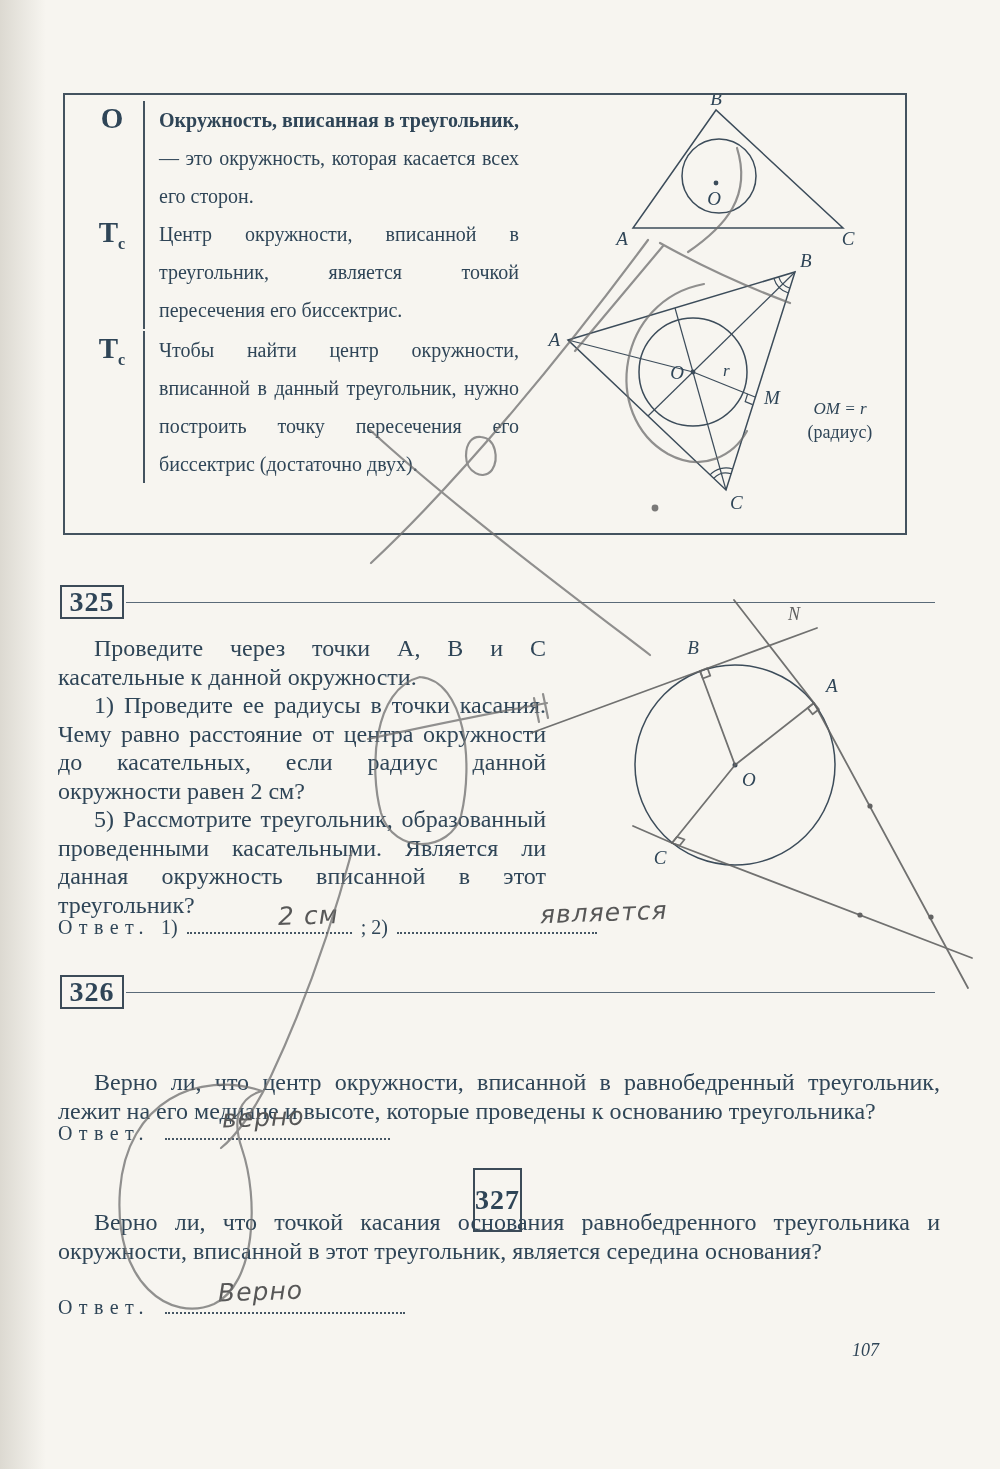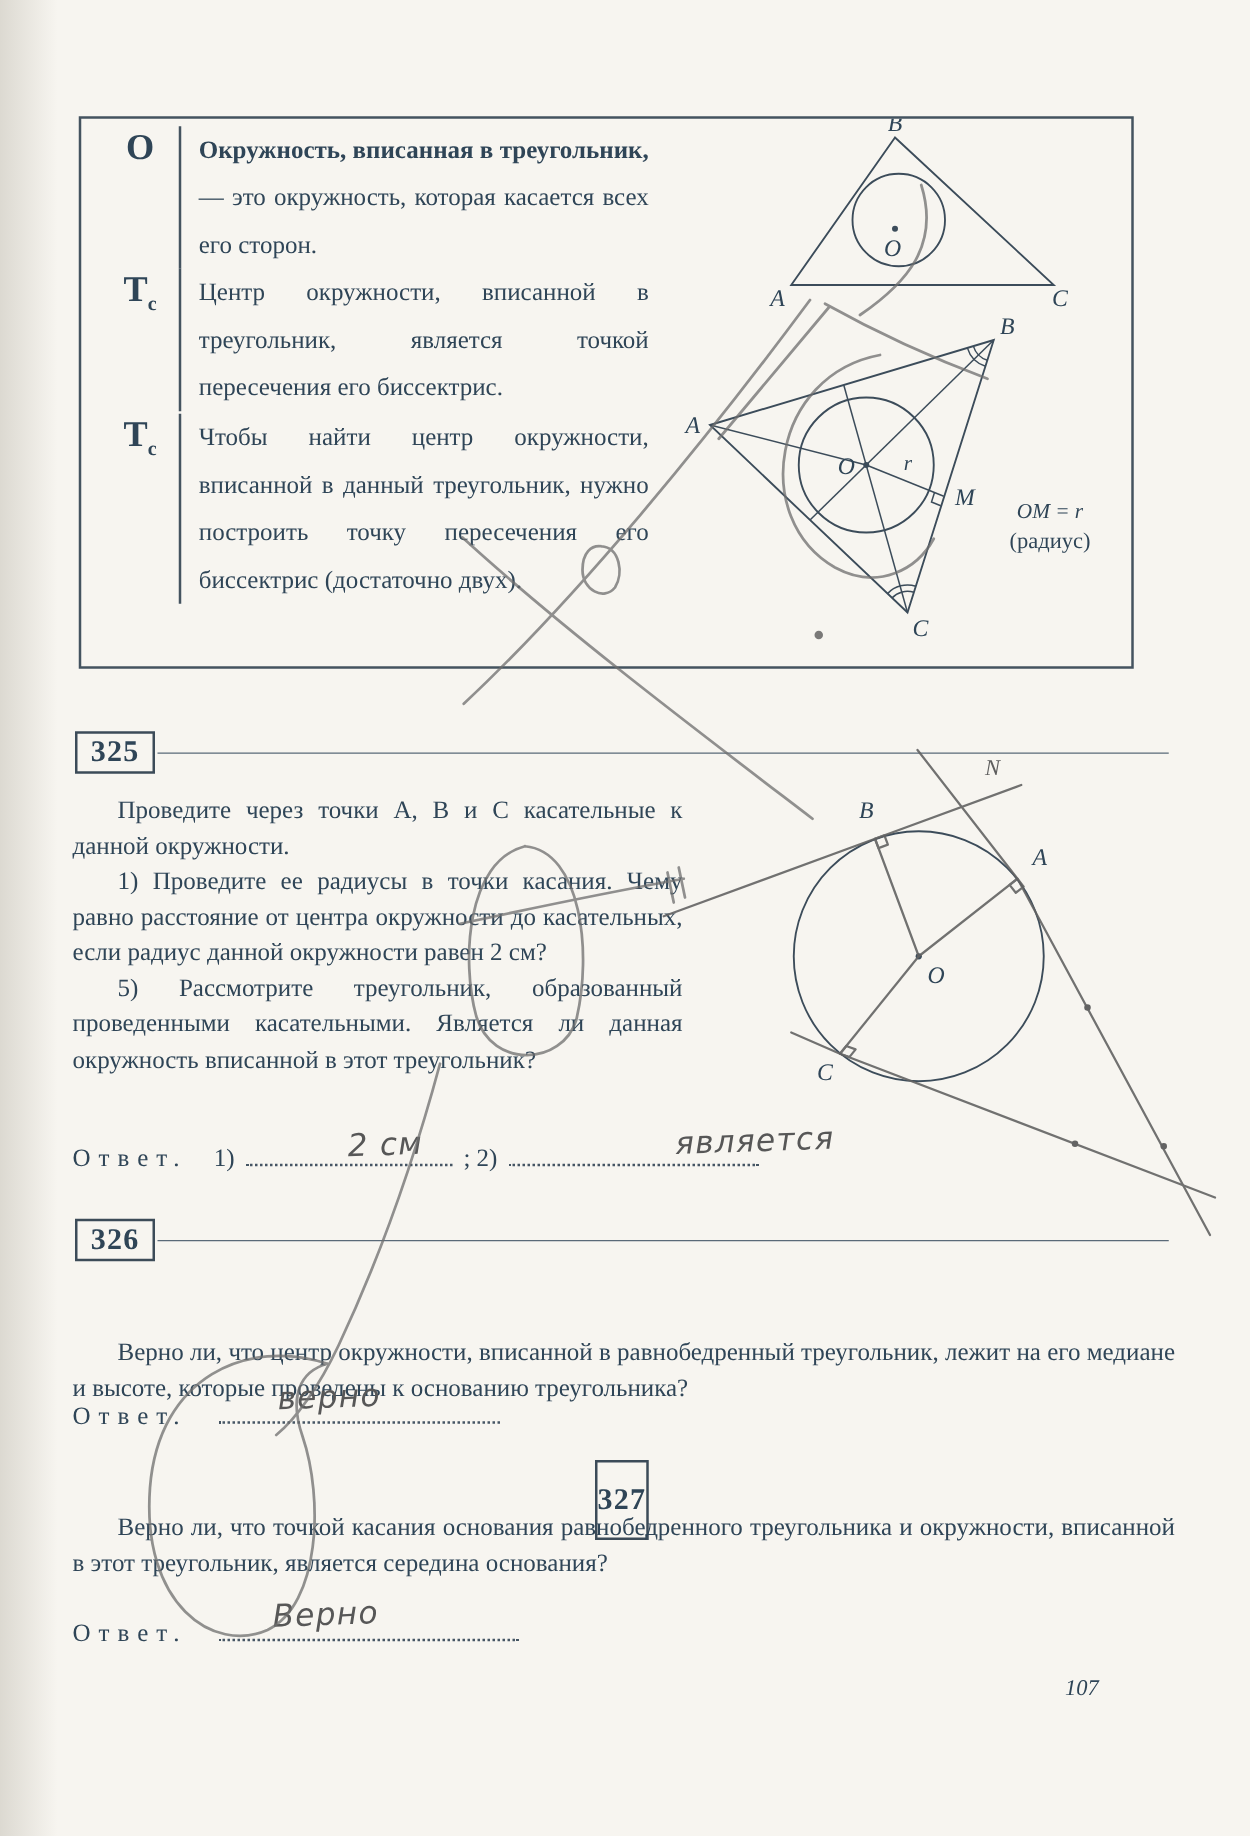--- a/index.html
+++ b/index.html
@@ -46,30 +46,30 @@
   svg text.upright{font-style:normal;font-size:18px;}
   svg text.pencil-text{fill:#5e5e5e;font-size:18px;}
   .printed{stroke:#3c4c5a;stroke-width:1.5;fill:none;}
   .printed-thin{stroke:#3c4c5a;stroke-width:1.2;fill:none;}
   .pencil{stroke:#636363;stroke-width:1.8;fill:none;stroke-linecap:round;stroke-linejoin:round;opacity:.9;}
 
   
   .ex-head{position:absolute;left:60px;width:875px;height:34px;display:flex;align-items:center;z-index:1;}
   .ex-num{
     flex:0 0 60px;height:30px;border:2px solid #3c4b58;
-    font-weight:bold;font-size:24px;letter-spacing:1px;
+    font-weight:bold;font-size:28px;letter-spacing:1px;
     display:flex;align-items:center;justify-content:center;
   }
   .ex-rule{flex:1;border-top:1.6px solid #5a6a78;margin-left:2px;}
-  .ex-body{position:absolute;left:58px;font-size:20px;line-height:28.5px;text-align:justify;z-index:1;}
+  .ex-body{position:absolute;left:58px;font-size:24px;line-height:28.5px;text-align:justify;z-index:1;}
   .ex-body p{margin:0;text-indent:36px;}
   .narrow{width:488px;}
   .wide{width:882px;}
   .answer-line{position:absolute;left:58px;font-size:20px;white-space:nowrap;z-index:1;}
-  .ans-label{letter-spacing:.32em;margin-right:16px;}
+  .ans-label{letter-spacing:.32em;margin-right:6px;}
   .dots{display:inline-block;border-bottom:2.2px dotted #465664;height:15px;margin:0 4px;vertical-align:baseline;}
   .hw{
     position:absolute;z-index:3;color:#575757;
     font-family:"DejaVu Sans",sans-serif;font-style:italic;
     font-size:25px;letter-spacing:1px;transform:rotate(-2deg);
   }
   .page-number{position:absolute;left:852px;top:1340px;font-style:italic;font-size:18px;z-index:1;}
   .ex325-svg{position:absolute;left:520px;top:590px;z-index:2;}
   .scribbles{position:absolute;left:0;top:0;z-index:4;pointer-events:none;}
 </style>

